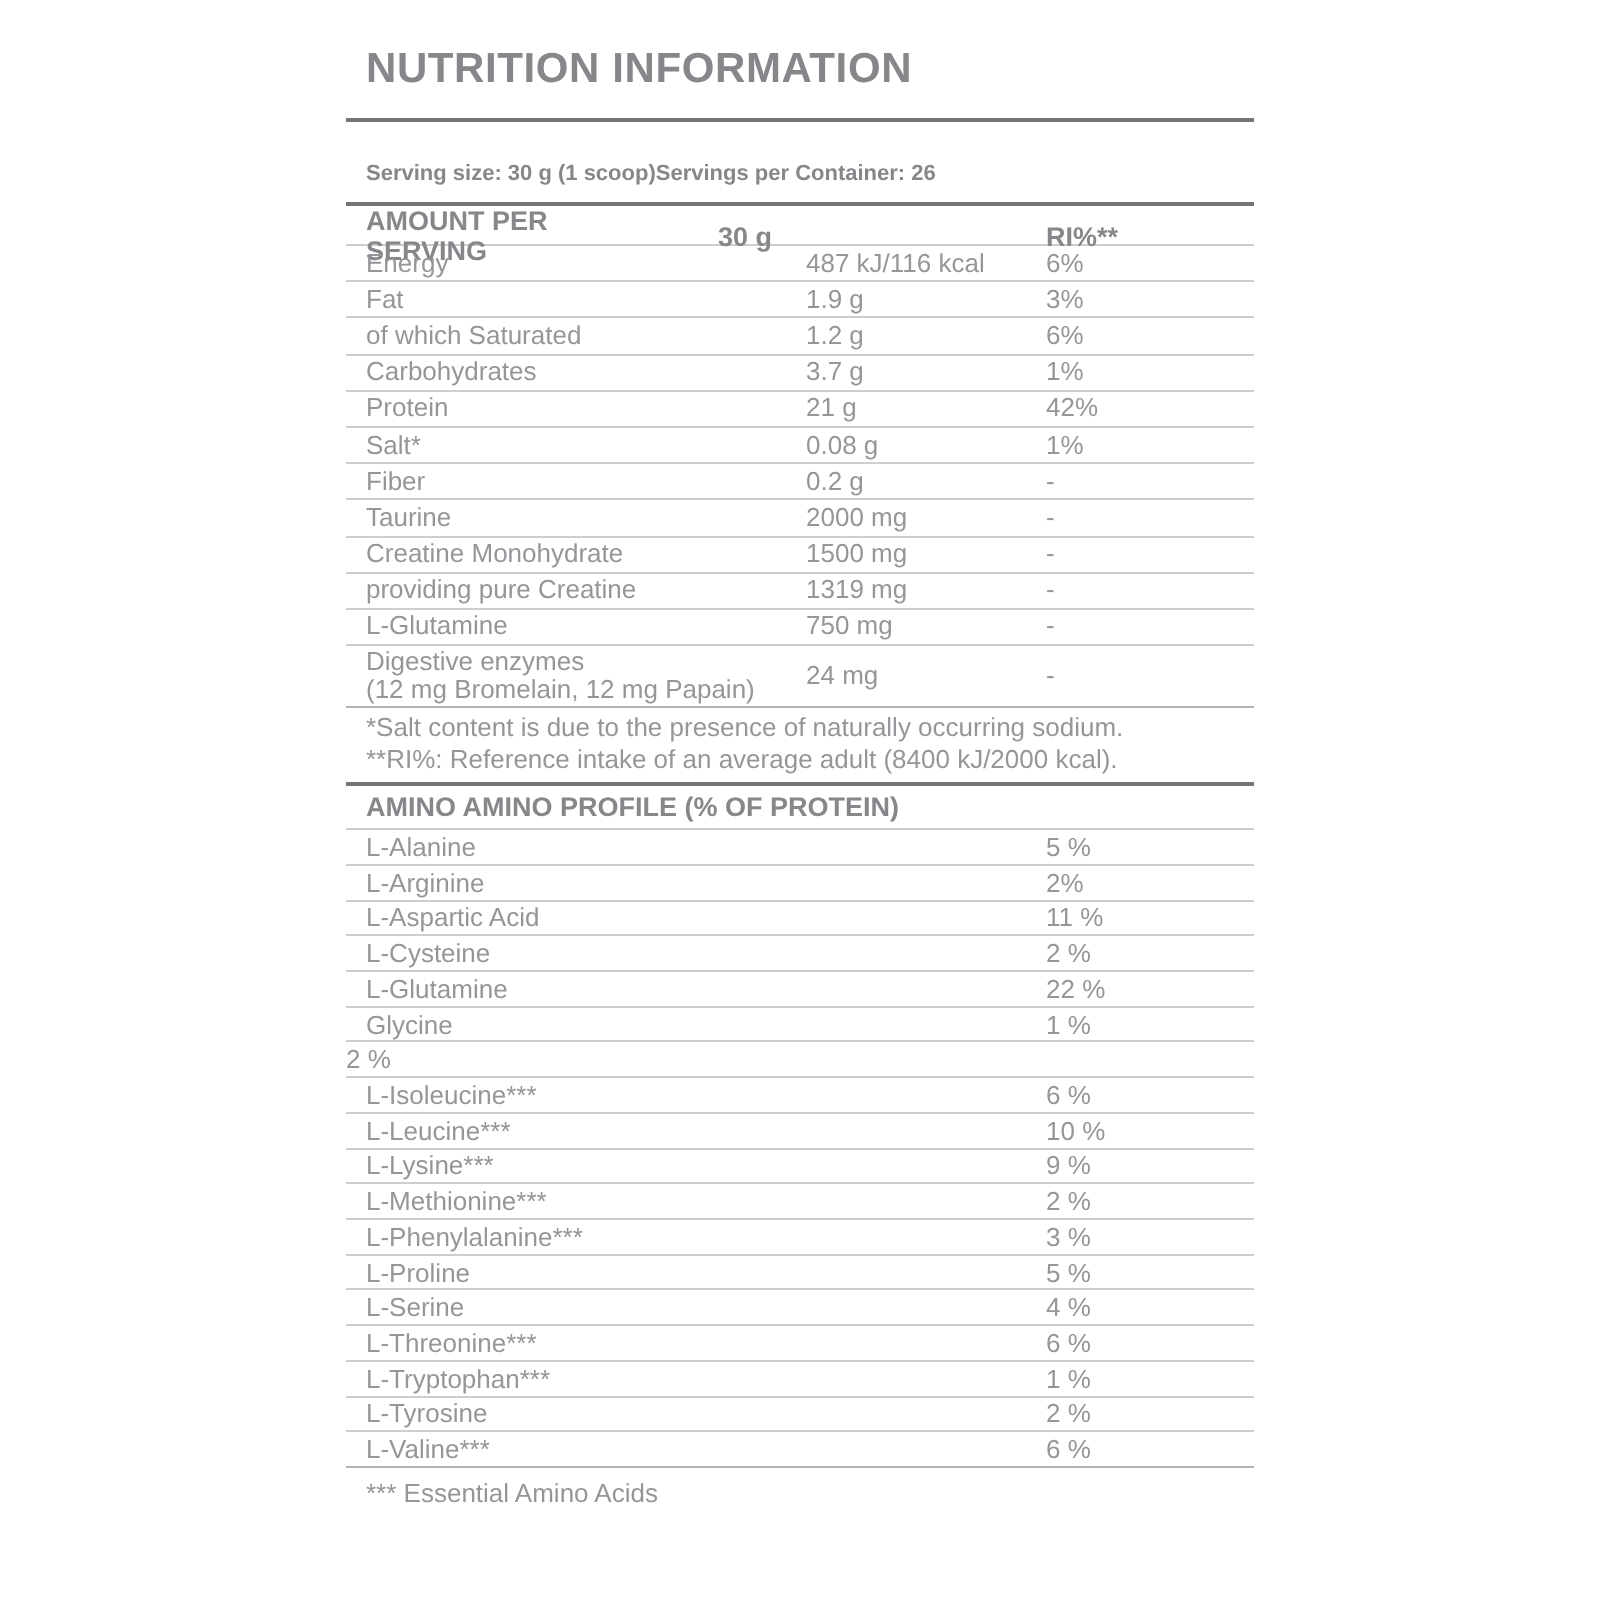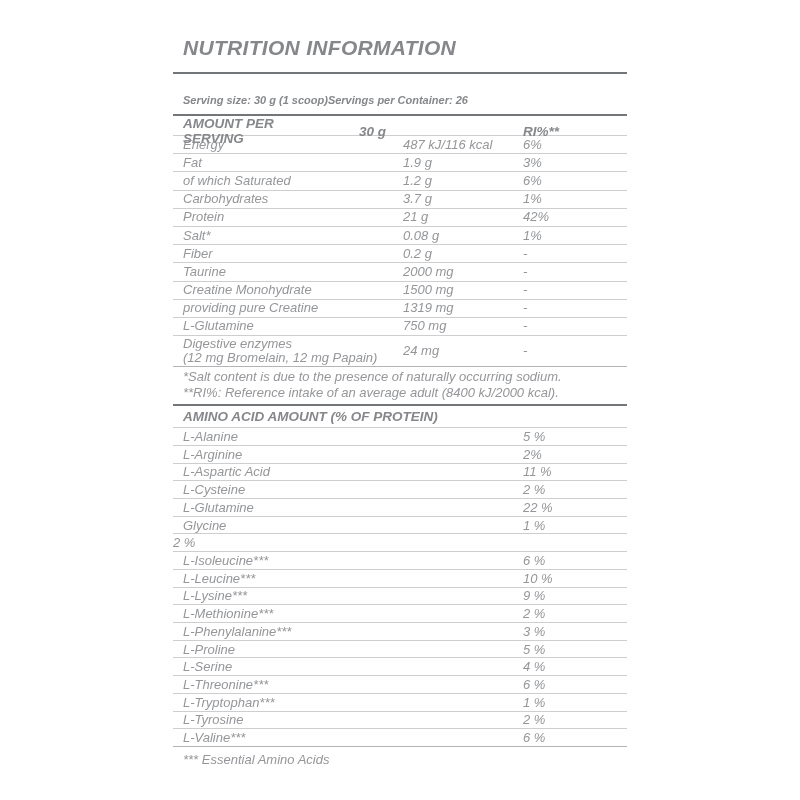--- a/index.html
+++ b/index.html
@@ -12,21 +12,21 @@
   }
   *{margin:0;padding:0;box-sizing:border-box;}
   html,body{width:800px;height:800px;}
   body{
     background:var(--background);
     font-family:"Liberation Sans", sans-serif;
     color:var(--text);
     position:relative;
     overflow:hidden;
   }
-  .sheet{position:absolute;left:173px;top:37px;width:454px;font-style:italic;}
+  .sheet{position:absolute;left:173px;top:24px;width:454px;}
   .title{
     font-size:21px;font-weight:bold;color:var(--heading);
     letter-spacing:0.3px;line-height:22px;margin:0 0 13px 10px;
   }
   .serving-row{
     border-top:2px solid var(--line_thick);
     display:flex;justify-content:flex-start;align-items:center;
     padding:20px 14px 7px 10px;
     font-size:11px;font-weight:bold;color:var(--heading);line-height:13px;
   }
@@ -144,21 +144,21 @@
     </span>
     <span class="c2">24 mg</span>
     <span class="c3">-</span>
   </div>
 
   <div class="footnotes">
     <div>*Salt content is due to the presence of naturally occurring sodium.</div>
     <div>**RI%: Reference intake of an average adult (8400 kJ/2000 kcal).</div>
   </div>
 
-  <div class="amino-head">AMINO ACID AMOUNT (% OF PROTEIN)</div>
+  <div class="amino-head">AMINO AMINO PROFILE (% OF PROTEIN)</div>
 
   <div class="a-rows">
     <div class="a-row">
       <span class="c1">L-Alanine</span>
       <span class="c3">5 %</span>
     </div>
     <div class="a-row">
       <span class="c1">L-Arginine</span>
       <span class="c3">2%</span>
     </div>

